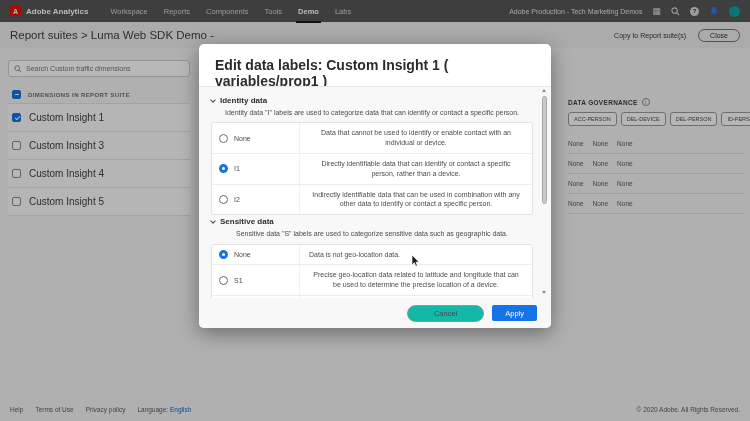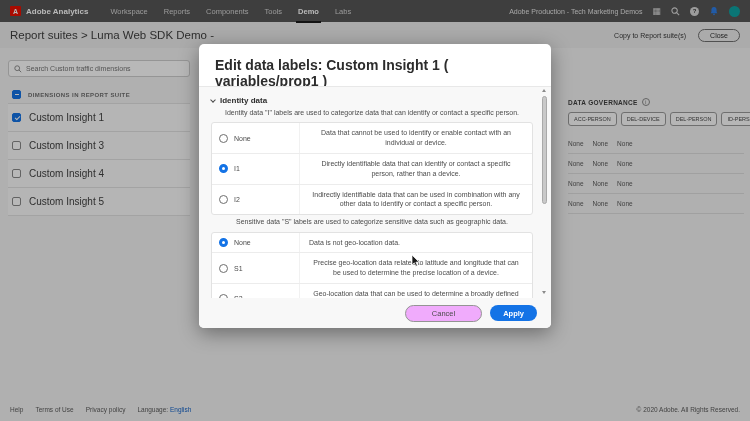--- a/index.html
+++ b/index.html
@@ -105,24 +105,24 @@
   .opt-label { font-size:7px; color:#4b4b4b; }
   .opt-desc { flex:1; font-size:7px; color:#4b4b4b; line-height:1.4; padding:5px 9px; display:flex; align-items:center; }
   .sb-arrow { position:absolute; right:5px; width:0; height:0; border-left:2.5px solid transparent;
               border-right:2.5px solid transparent; }
   .sb-up { top:45px; border-bottom:3.5px solid #8a8a8a; }
   .sb-down { bottom:34px; border-top:3.5px solid #8a8a8a; }
   .sb-thumb { position:absolute; right:4px; top:52px; width:5px; height:108px; background:#c9c9c9;
               border:1px solid #a9a9a9; border-radius:3px; cursor:grab; }
   .modal-footer { position:absolute; bottom:0; left:0; right:0; height:30px; background:#f8f8f8;
                   display:flex; align-items:center; justify-content:flex-end; gap:8px; padding:0 14px; }
-  .btn-cancel { font-size:7.5px; color:#4b4b4b; background:#f0abfc; border:1px solid #949494;
+  .btn-cancel { font-size:7.5px; color:#4b4b4b; background:#14b8a6; border:1px solid #949494;
                 border-radius:10px; padding:3px 26px; cursor:pointer; font-family:"Liberation Sans", sans-serif; }
-  .btn-apply { font-size:7.5px; font-weight:700; color:#fff; background:#1473e6; border:none;
-               border-radius:8px; padding:3.5px 13px; cursor:pointer; font-family:"Liberation Sans", sans-serif; }
+  .btn-apply { font-size:7.5px; font-weight:400; color:#fff; background:#1473e6; border:none;
+               border-radius:2px; padding:3.5px 13px; cursor:pointer; font-family:"Liberation Sans", sans-serif; }
   .cursor-svg { position:absolute; left:212px; top:211px; pointer-events:none; }
 </style>
 </head>
 <body>
 
 <div class="stage">
 
   <header class="topnav">
     <div class="brand">
       <span class="adobe-logo">A</span>
@@ -277,20 +277,24 @@
             <div class="opt">
               <div class="opt-left">
                 <span class="radio"></span>
                 <span class="opt-label">I2</span>
               </div>
               <div class="opt-desc">Indirectly identifiable data that can be used in combination with any other data to identify or contact a specific person.</div>
             </div>
           </div>
         </section>
         <section class="msec">
+          <div class="sec-head">
+            <span class="chev"></span>
+            <span class="sec-title">Sensitive data</span>
+          </div>
           <p class="sec-desc">Sensitive data "S" labels are used to categorize sensitive data such as geographic data.</p>
           <div class="card">
             <div class="opt">
               <div class="opt-left">
                 <span class="radio selected"></span>
                 <span class="opt-label">None</span>
               </div>
               <div class="opt-desc">Data is not geo-location data.</div>
             </div>
             <div class="opt">

